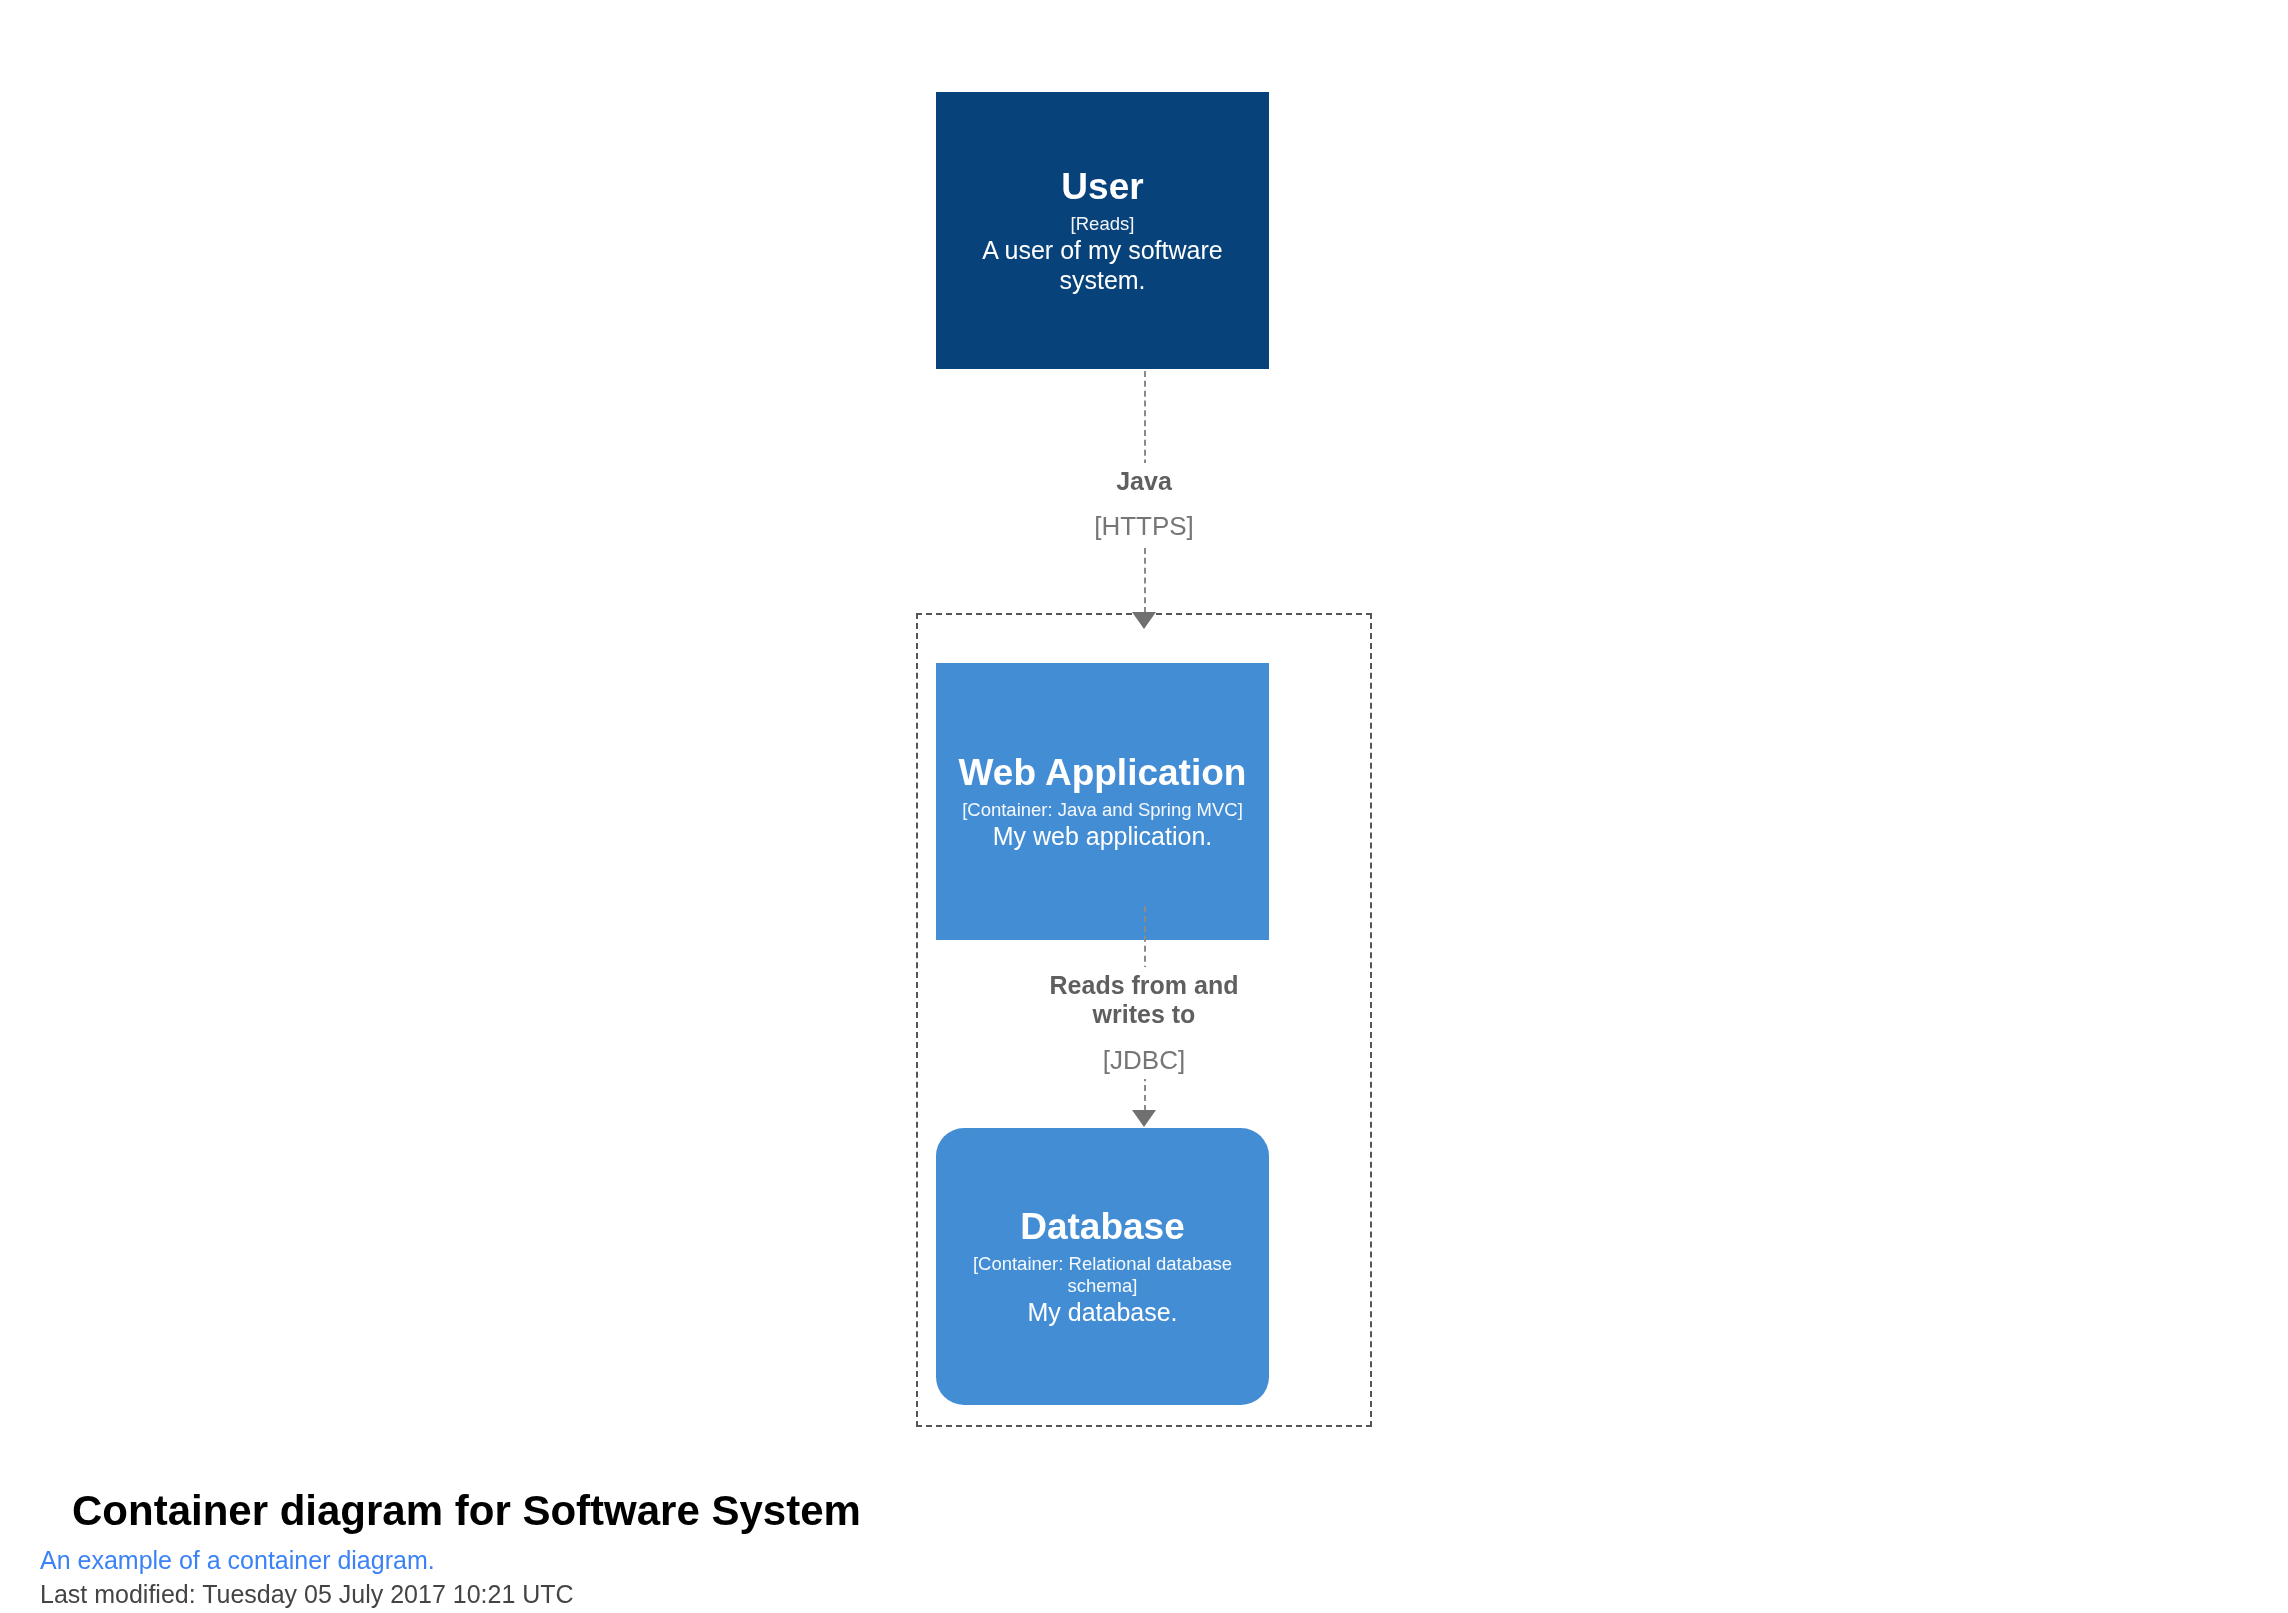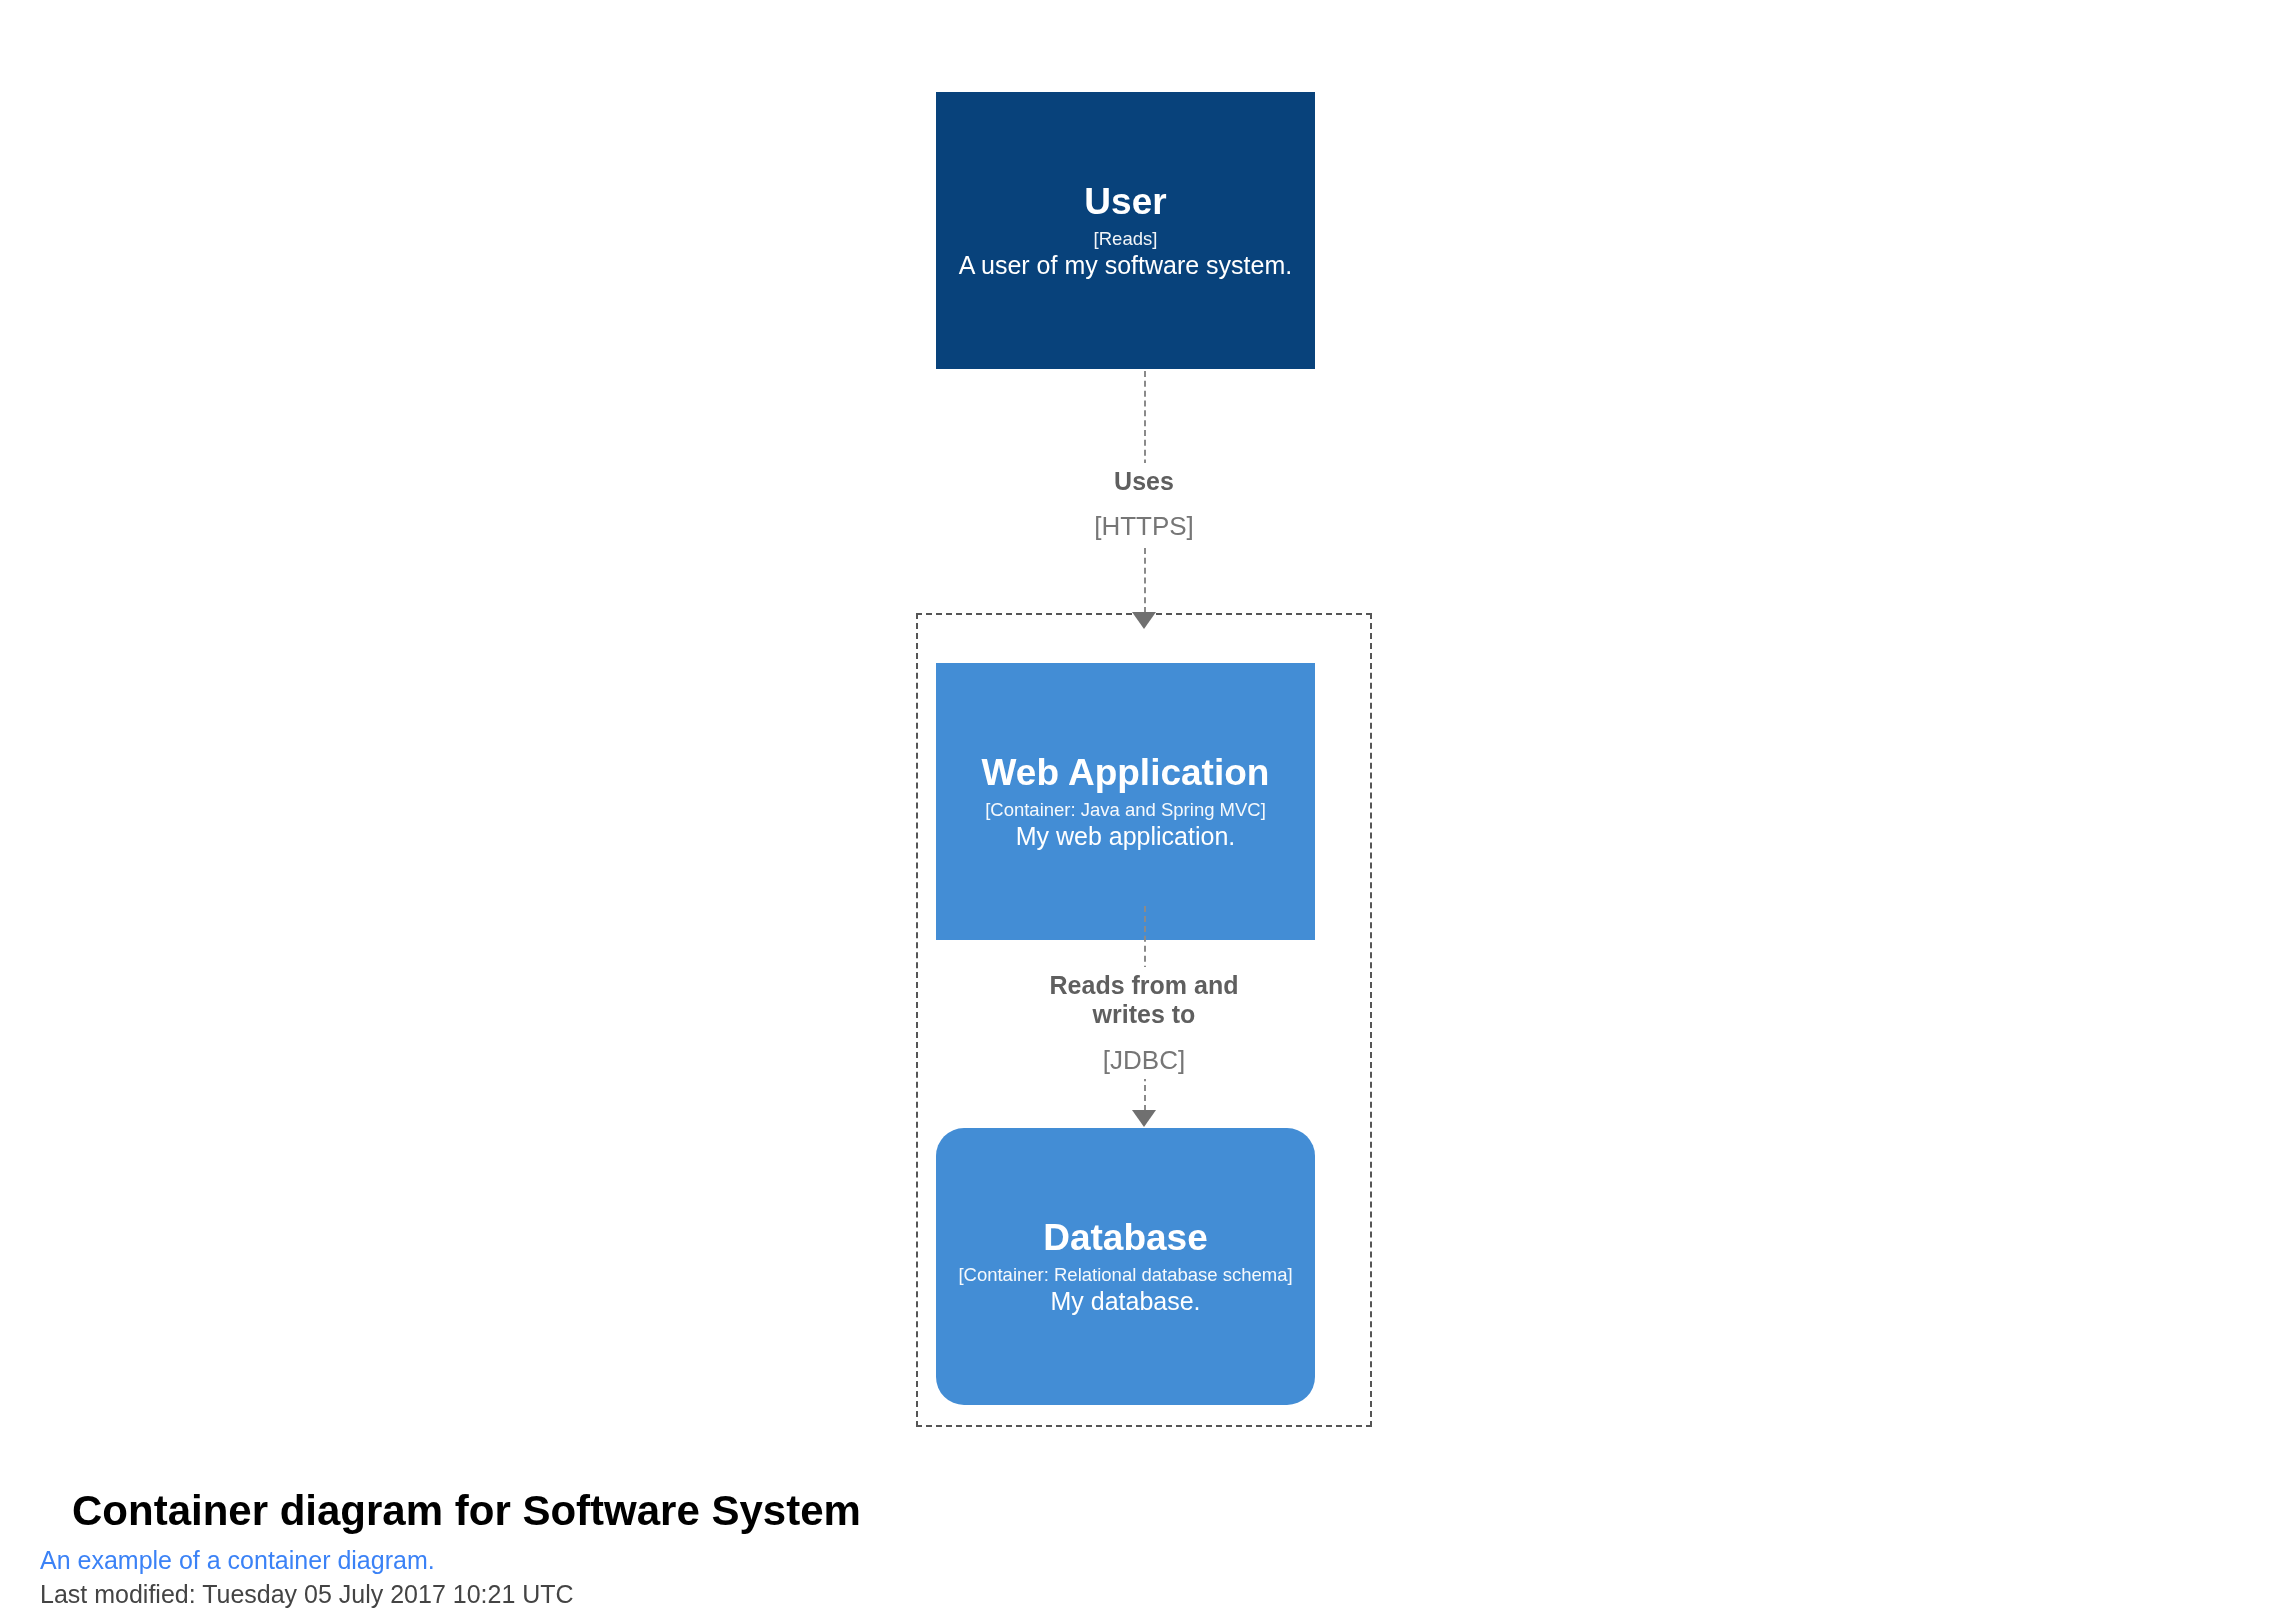--- a/index.html
+++ b/index.html
@@ -12,21 +12,21 @@
     width: 2289px;
     height: 1613px;
     background: #ffffff;
     font-family: "Liberation Sans", sans-serif;
     overflow: hidden;
   }
 
   
   .node {
     position: absolute;
-    width: 379px;
+    width: 333px;
     height: 277px;
     color: #ffffff;
     display: flex;
     flex-direction: column;
     align-items: center;
     justify-content: center;
     text-align: center;
     box-sizing: border-box;
     padding: 12px 22px;
   }
@@ -138,21 +138,21 @@
 
   <div class="node node-user" style="background: rgb(8, 66, 123);">
     <div class="node-title">User</div>
     <div class="node-meta">[Reads]</div>
     <div class="node-desc">A user of my software system.</div>
   </div>
 
   <div class="vline vline-uses"></div>
   <div class="arrowhead arrowhead-uses"></div>
   <div class="edge-label edge-label-uses">
-    <div class="edge-name">Uses</div>
+    <div class="edge-name">Java</div>
     <div class="edge-tech">[HTTPS]</div>
   </div>
 
   <div class="node node-webapp" style="background: rgb(67, 141, 213);">
     <div class="node-title">Web Application</div>
     <div class="node-meta">[Container: Java and Spring MVC]</div>
     <div class="node-desc">My web application.</div>
   </div>
 
   <div class="vline vline-jdbc"></div>

